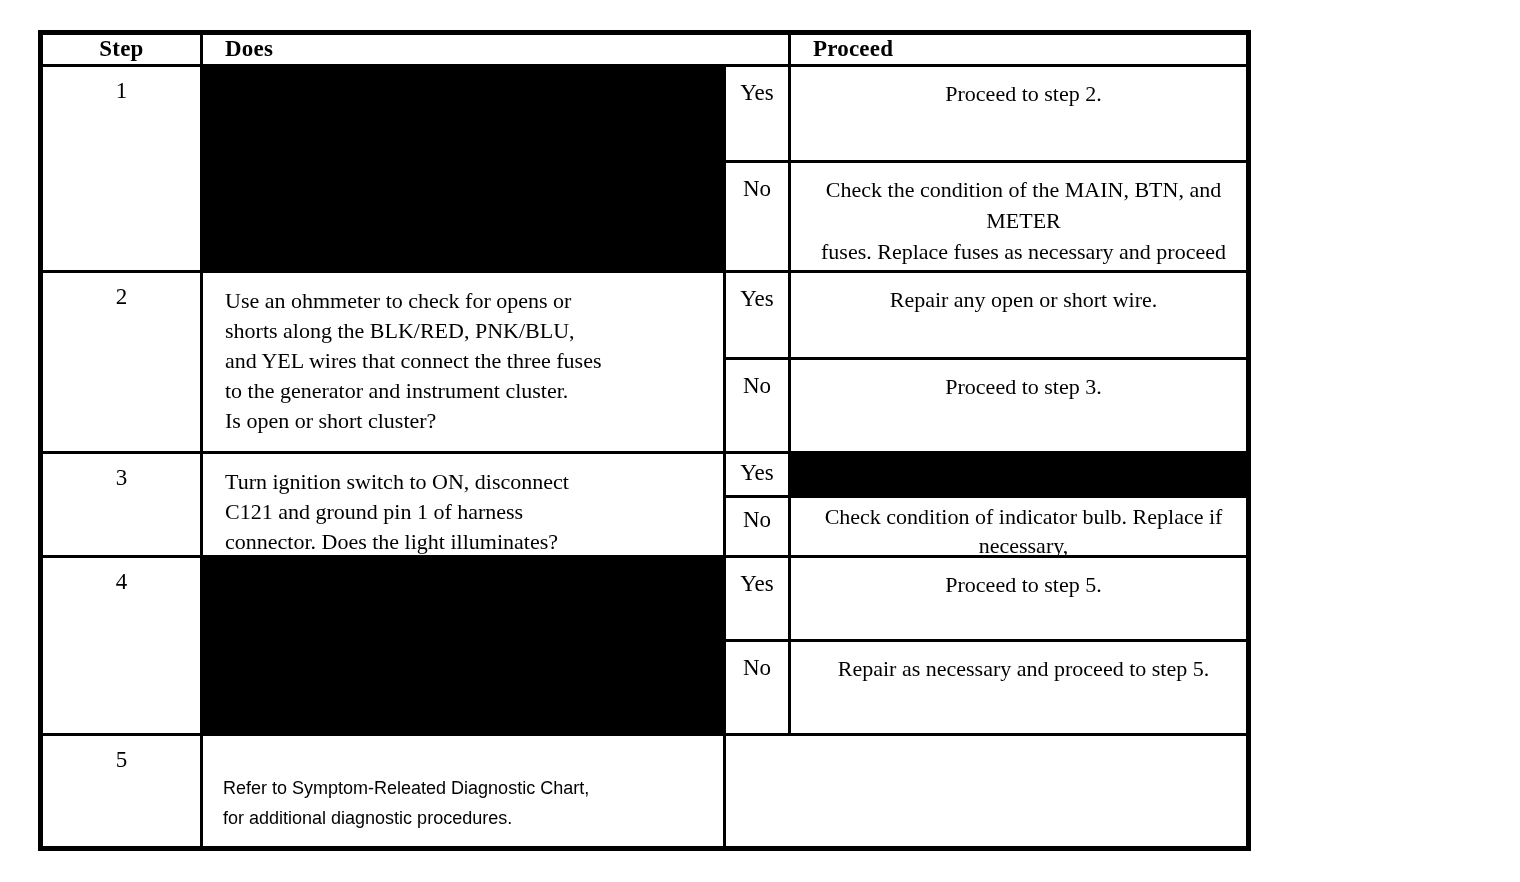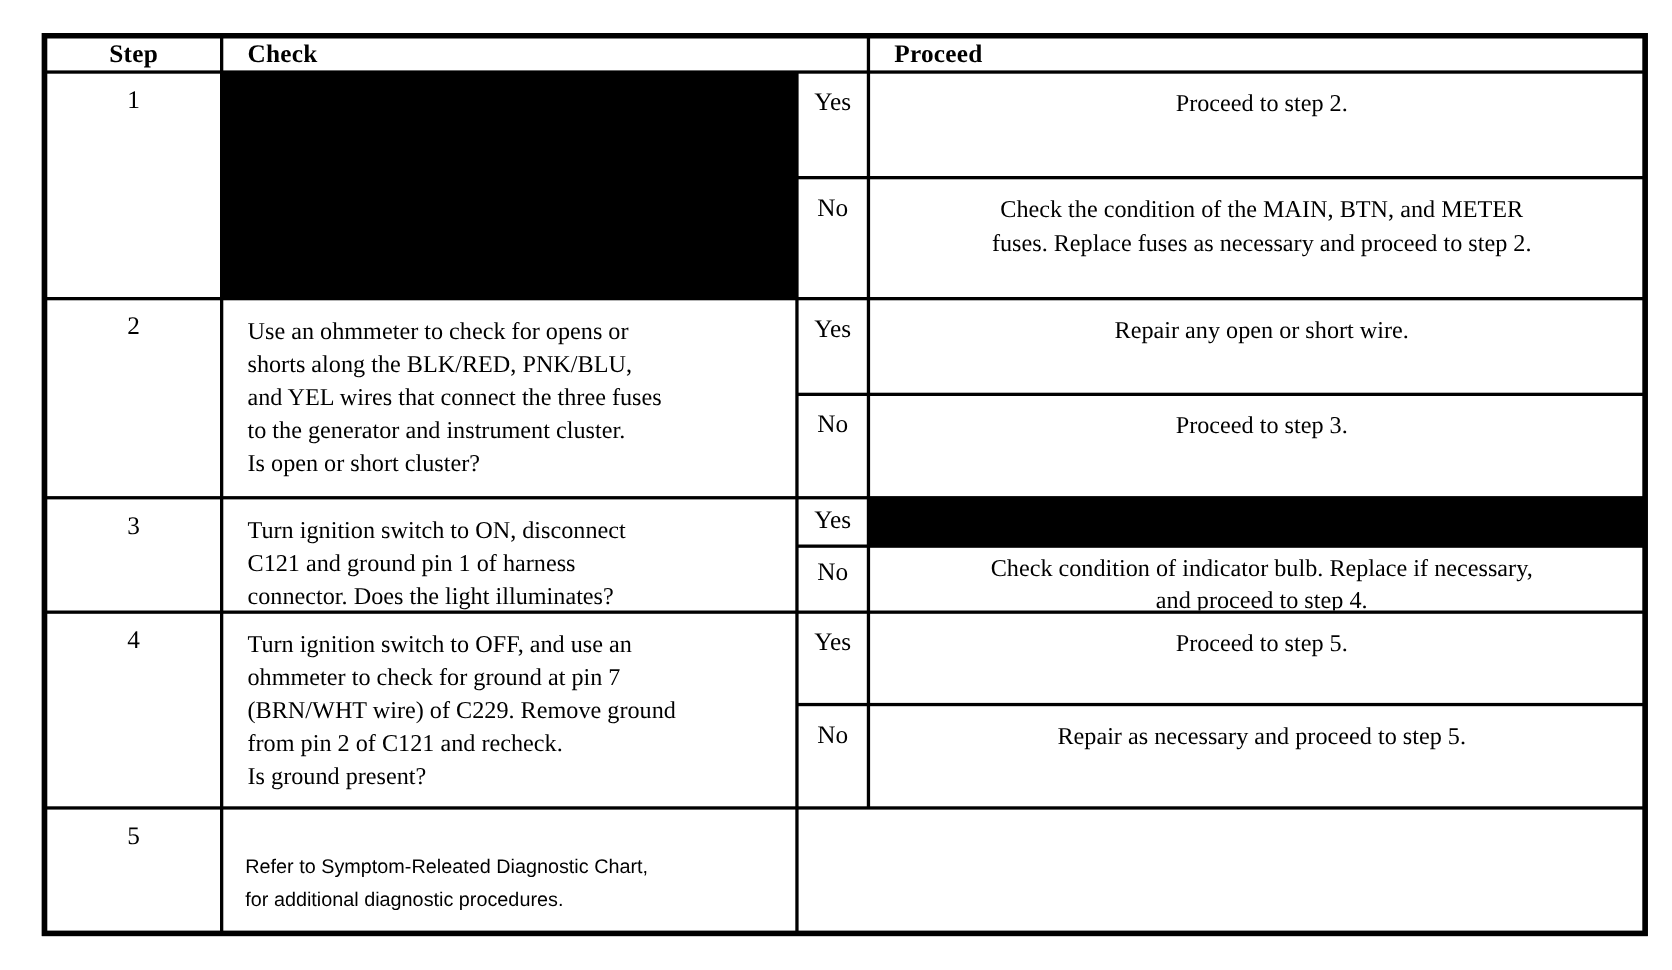--- a/index.html
+++ b/index.html
@@ -6,21 +6,21 @@
   html, body {
     width: 1520px; height: 882px;
     background: #ffffff;
     font-family: "Liberation Serif", "DejaVu Serif", serif;
     color: #000000;
     overflow: hidden;
   }
   .diag-table {
     position: absolute;
     left: 38px; top: 30px;
-    width: 1460px; height: 821px;
+    width: 1213px; height: 821px;
     background: #000000;          
     border: 5px solid #000000;
     display: grid;
     grid-template-columns: 157px 520px 62px 1fr;
     grid-template-rows: 29px 93px 107px 84px 91px 41px 57px 81px 91px 1fr;
     gap: 3px;
   }
   .cell {
     background: #ffffff;
     overflow: hidden;
@@ -63,21 +63,21 @@
     white-space: pre-wrap;
     text-align: center;
   }
 </style>
 </head>
 <body>
 
 <div class="diag-table">
 
   <div class="cell hdr center" style="grid-area:1/1/2/2">Step</div>
-  <div class="cell hdr left" style="grid-area:1/2/2/4">Check</div>
+  <div class="cell hdr left" style="grid-area:1/2/2/4">Does</div>
   <div class="cell hdr left" style="grid-area:1/4/2/5">Proceed</div>
 
   <div class="cell step-cell" style="grid-area:2/1/4/2">1</div>
   <div class="cell yn-cell" style="grid-area:2/3/3/4">Yes</div>
   <div class="cell action-cell" style="grid-area:2/4/3/5">Proceed to step 2.</div>
   <div class="cell yn-cell" style="grid-area:3/3/4/4">No</div>
   <div class="cell action-cell" style="grid-area:3/4/4/5">Check the condition of the MAIN, BTN, and METER
 fuses. Replace fuses as necessary and proceed to step 2.</div>
 
   <div class="cell step-cell" style="grid-area:4/1/6/2">2</div>
@@ -94,25 +94,20 @@
   <div class="cell step-cell" style="grid-area:6/1/8/2">3</div>
   <div class="cell check-cell" style="grid-area:6/2/8/3">Turn ignition switch to ON, disconnect
 C121 and ground pin 1 of harness
 connector. Does the light illuminates?</div>
   <div class="cell yn-cell" style="grid-area:6/3/7/4; padding-top:6px">Yes</div>
   <div class="cell yn-cell" style="grid-area:7/3/8/4; padding-top:9px">No</div>
   <div class="cell action-cell" style="grid-area:7/4/8/5; padding-top:4px; line-height:29px">Check condition of indicator bulb. Replace if necessary,
 and proceed to step 4.</div>
 
   <div class="cell step-cell" style="grid-area:8/1/10/2">4</div>
-  <div class="cell check-cell" style="grid-area:8/2/10/3">Turn ignition switch to OFF, and use an
-ohmmeter to check for ground at pin 7
-(BRN/WHT wire) of C229. Remove ground
-from pin 2 of C121 and recheck.
-Is ground present?</div>
   <div class="cell yn-cell" style="grid-area:8/3/9/4">Yes</div>
   <div class="cell action-cell" style="grid-area:8/4/9/5">Proceed to step 5.</div>
   <div class="cell yn-cell" style="grid-area:9/3/10/4">No</div>
   <div class="cell action-cell" style="grid-area:9/4/10/5">Repair as necessary and proceed to step 5.</div>
 
   <div class="cell step-cell" style="grid-area:10/1/11/2">5</div>
   <div class="cell check-cell sans" style="grid-area:10/2/11/3">Refer to Symptom-Releated Diagnostic Chart,
 for additional diagnostic procedures.</div>
   <div class="cell" style="grid-area:10/3/11/5"></div>
 

